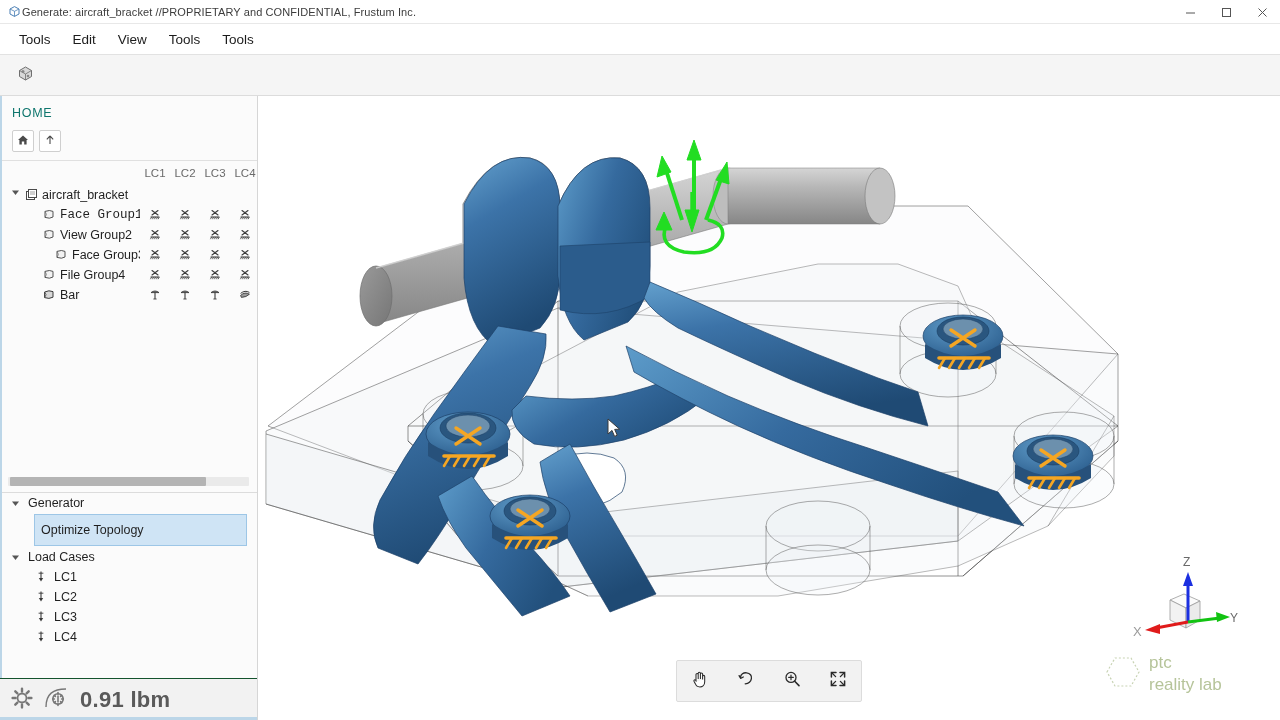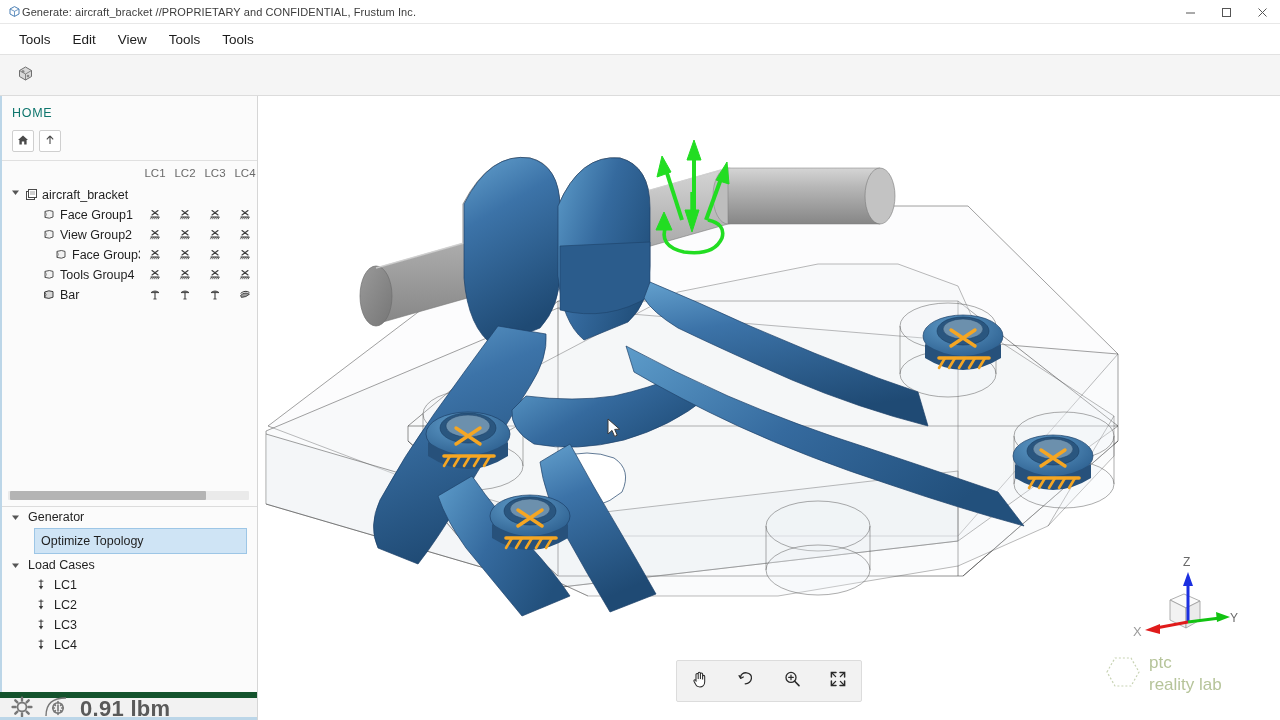--- a/index.html
+++ b/index.html
@@ -69,27 +69,27 @@
   .mk { width:30px; flex:none; display:flex; align-items:center; justify-content:center; }
 
   .scrollstrip { padding: 4px 8px 6px 8px; }
   .scrollbar { height: 9px; background: #eaeaea; border-radius:1px; position:relative; }
   .scrollthumb { position:absolute; left:2px; top:0; height:9px; width:196px; background:#b4b4b4; border-radius:1px; }
 
   
   .recipe { border-top:1px solid #dcdcdc; background:#fbfbfb; height: 186px; flex:none; }
   .recipe .panel-head { padding: 9px 0 6px 12px; }
   .rrow { display:flex; align-items:center; height:20px; font-size:12.5px; color:#1f1f1f; padding-left:8px; }
-  .rrow.sel { background:#cfe4f5; border:1px solid #9dc6e6; height:26px; margin: 1px 10px 1px 34px; padding-left:6px;align-items:center; }
+  .rrow.sel { background:#cfe4f5; border:1px solid #9dc6e6; height:32px; margin: 1px 10px 1px 34px; padding-left:6px;align-items:center; }
   .rind1 { padding-left: 8px; }
   .rind2 { padding-left: 34px; }
 
   
   .statusbar {
-    height: 28px; flex:none; background:#f2f2f2; border-top:6px solid #14532d;
+    height: 42px; flex:none; background:#f2f2f2; border-top:1px solid #14532d;
     display:flex; align-items:center; gap:10px; padding-left:10px; position:relative;
   }
   .statusbar::after{content:"";position:absolute;left:0;right:0;bottom:0;height:3px;background:#bcd6e8;}
   .mass { font-size:22px; font-weight:bold; color:#5a5a5a; letter-spacing:.3px; }
 
   
   .viewport { flex:1; position:relative; background:#ffffff; overflow:hidden; min-width:0; }
 
   .viewtoolbar {
     position:absolute; left:50%; transform:translateX(-50%); bottom: 18px;
@@ -208,21 +208,21 @@
                   </svg>
                 </span>
                 <span class="tlabel">aircraft_bracket</span>
               </div>
               <div class="mk"></div>
               <div class="mk"></div>
               <div class="mk"></div>
               <div class="mk"></div>
             </div>
             <div class="trow">
-              <div class="tcell-name" style="padding-left: 26px;">
+              <div class="tcell-name" style="padding-left: 26px; font-family: Liberation Mono, monospace;">
                 <span class="twist"></span>
                 <span class="ticon">
                   <svg width="14" height="14" viewBox="0 0 14 14">
                     <path d="M3 3.4 Q7.8 1.6 11 3.4 L11 9 Q7.8 11.2 3 9.4 Z" fill="#f2f2f2" stroke="#4a4a4a" stroke-width=".95"></path>
                     <path d="M3 3.4 Q6 6.4 3 9.4" fill="none" stroke="#6a6a6a" stroke-width=".7"></path>
                   </svg>
                 </span>
                 <span class="tlabel">Face Group1</span>
               </div>
               <div class="mk">
@@ -336,21 +336,21 @@
             </div>
             <div class="trow">
               <div class="tcell-name" style="padding-left: 26px;">
                 <span class="twist"></span>
                 <span class="ticon">
                   <svg width="14" height="14" viewBox="0 0 14 14">
                     <path d="M3 3.4 Q7.8 1.6 11 3.4 L11 9 Q7.8 11.2 3 9.4 Z" fill="#f2f2f2" stroke="#4a4a4a" stroke-width=".95"></path>
                     <path d="M3 3.4 Q6 6.4 3 9.4" fill="none" stroke="#6a6a6a" stroke-width=".7"></path>
                   </svg>
                 </span>
-                <span class="tlabel">Tools Group4</span>
+                <span class="tlabel">File Group4</span>
               </div>
               <div class="mk">
                 <svg width="14" height="14" viewBox="0 0 14 14">
                   <path d="M4 2.5 L10 7 M10 2.5 L4 7" stroke="#3c3c3c" stroke-width="1.15" stroke-linecap="round"></path>
                   <path d="M2.6 9 L11.4 9" stroke="#3c3c3c" stroke-width="1.1"></path>
                   <path d="M3.6 9 L2.4 11.2 M5.6 9 L4.4 11.2 M7.6 9 L6.4 11.2 M9.6 9 L8.4 11.2 M11.3 9 L10.1 11.2" stroke="#3c3c3c" stroke-width=".8"></path>
                 </svg>
               </div>
               <div class="mk">
                 <svg width="14" height="14" viewBox="0 0 14 14">

